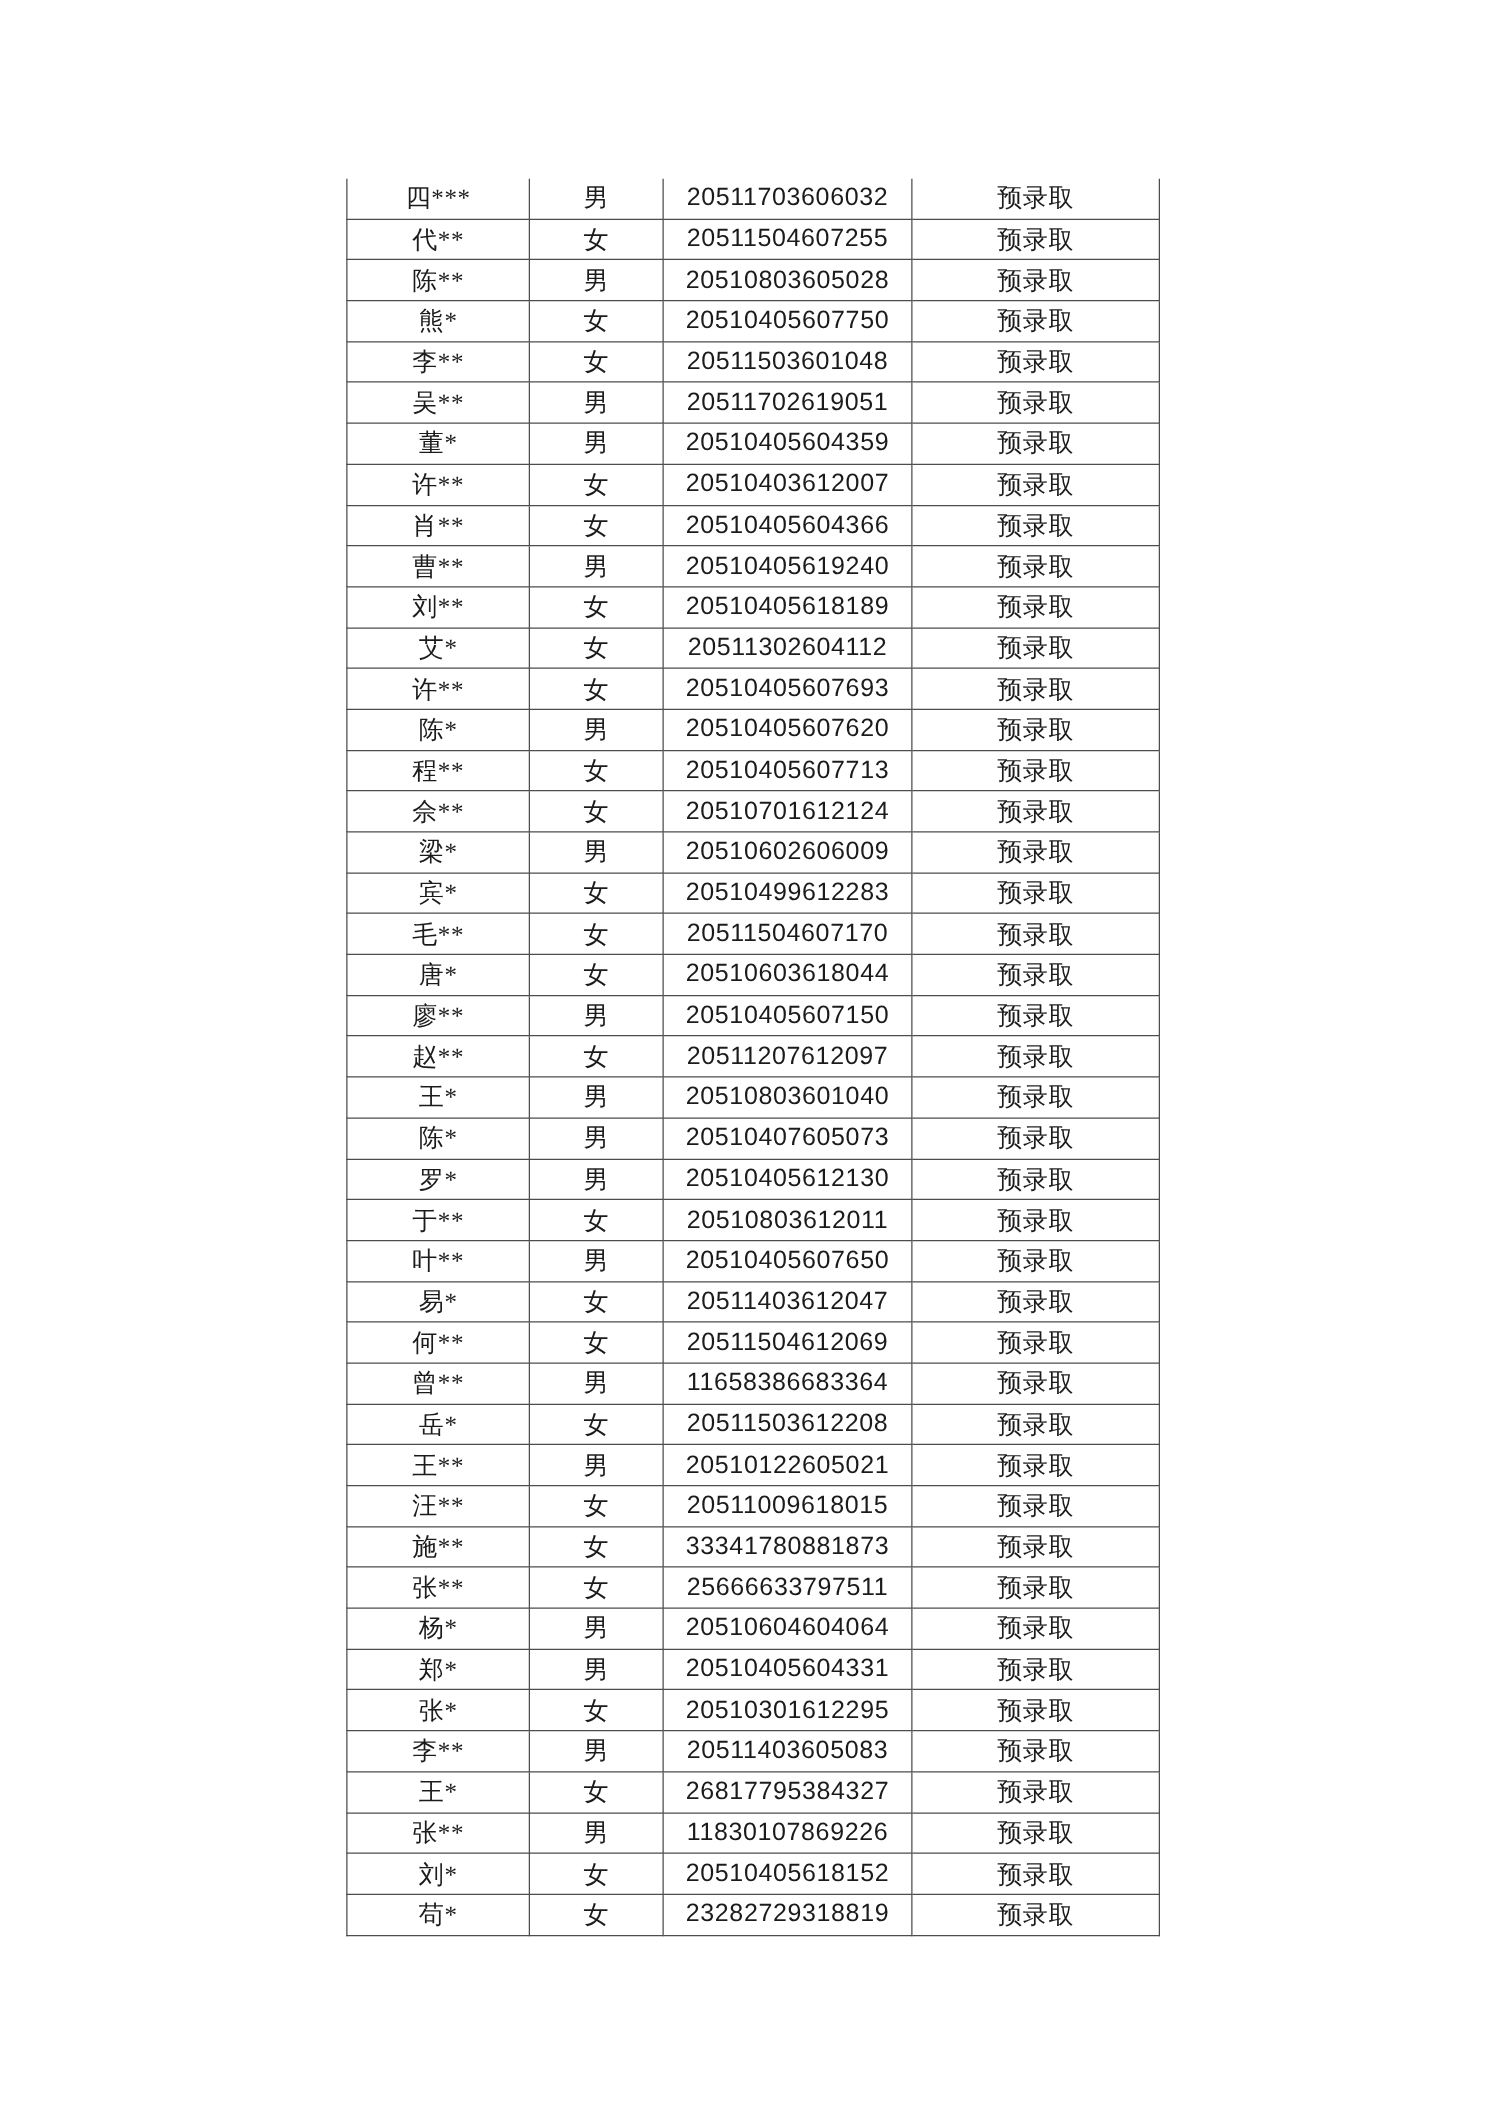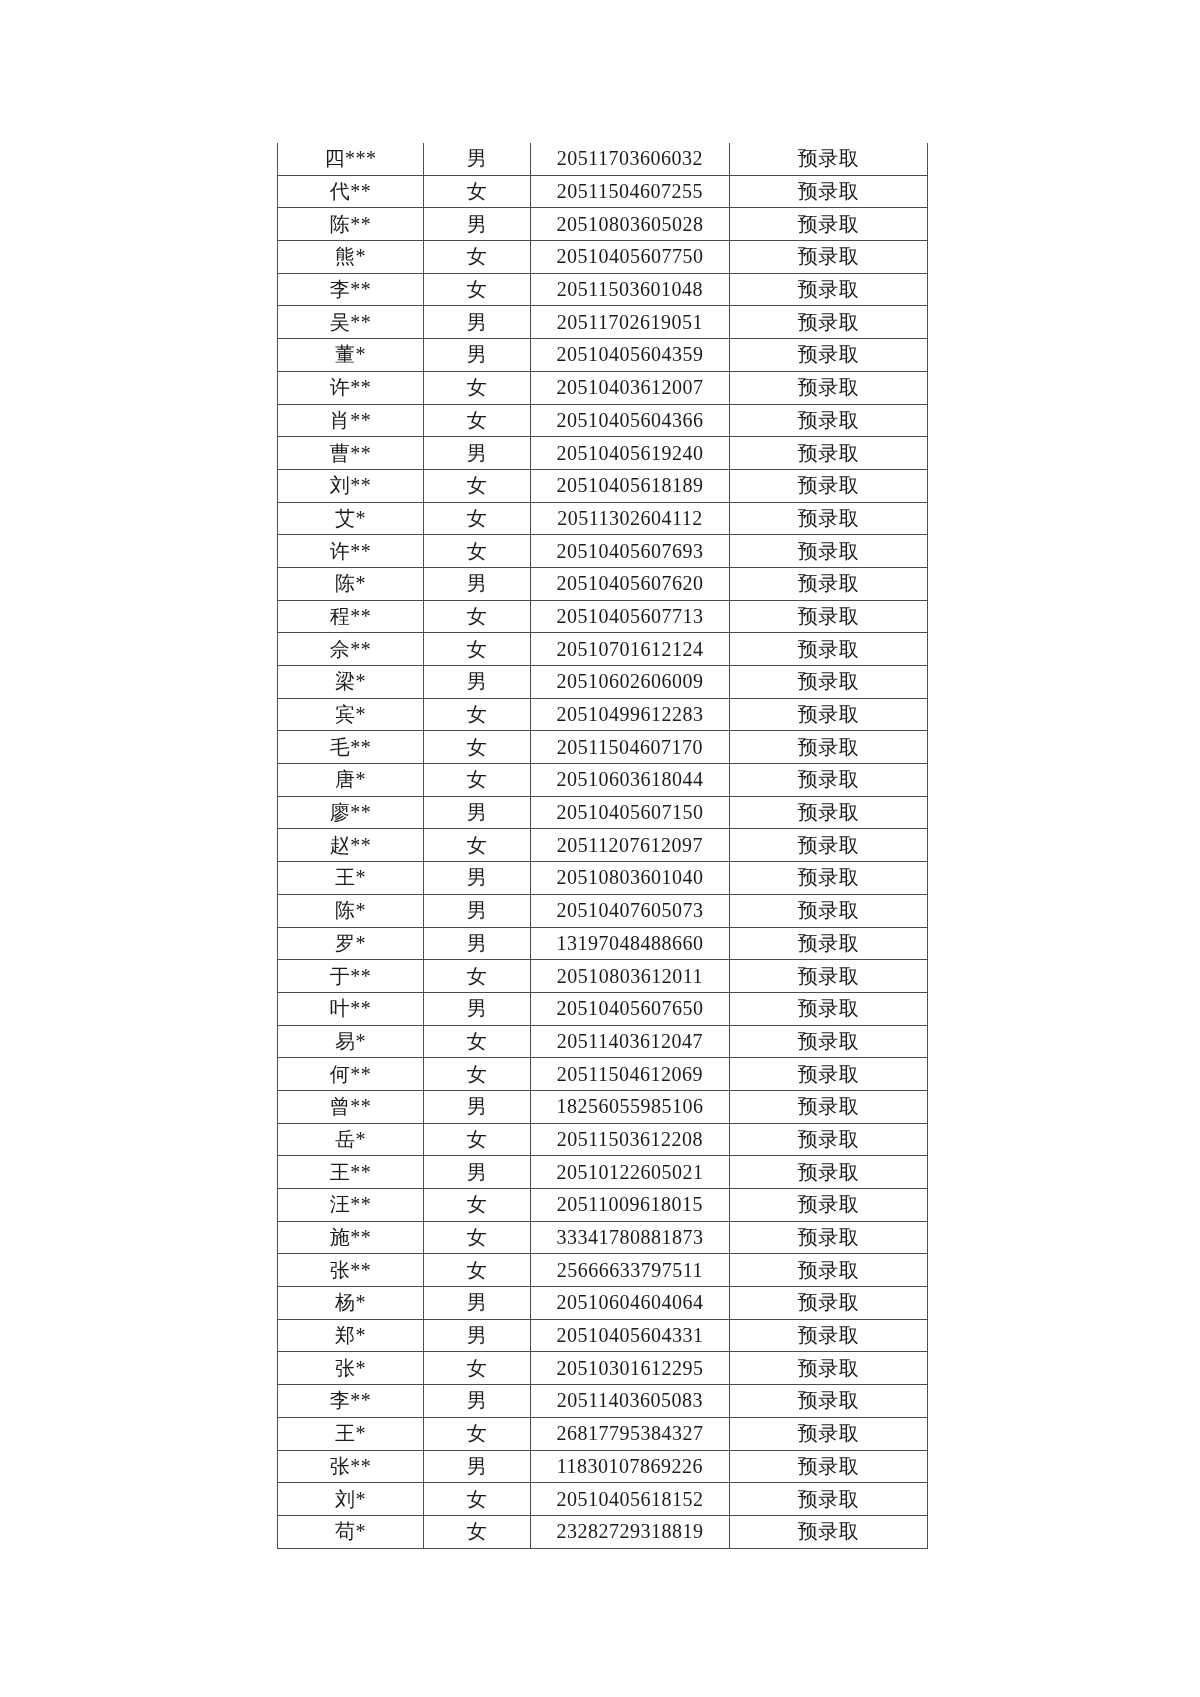--- a/index.html
+++ b/index.html
@@ -35,21 +35,21 @@
     overflow: hidden;
     white-space: nowrap;
   }
   table.roster tr:first-child td {
     border-top: none;
   }
   td.col-name   { width: 145px; font-family: "Liberation Serif", serif; }
   td.col-gender { width: 106px; font-family: "Liberation Serif", serif; }
   td.col-id {
     width: 198px;
-    font-family: Liberation Serif, serif;
+    font-family: Liberation Sans, sans-serif;
     font-size: 20px;
     color: #242424;
     letter-spacing: 0.2px;
     margin-left: 47px;
   }
   td.col-status { width: 197px; font-family: Liberation Mono, monospace; }
 </style>
 </head>
 <body>
 
@@ -220,21 +220,21 @@
   <tr>
     <td class="col-name">陈*</td>
     <td class="col-gender">男</td>
     <td class="col-id">20510407605073</td>
     <td class="col-status">预录取</td>
   </tr>
 
   <tr>
     <td class="col-name">罗*</td>
     <td class="col-gender">男</td>
-    <td class="col-id">13197048488660</td>
+    <td class="col-id">20510405612130</td>
     <td class="col-status">预录取</td>
   </tr>
 
   <tr>
     <td class="col-name">于**</td>
     <td class="col-gender">女</td>
     <td class="col-id">20510803612011</td>
     <td class="col-status">预录取</td>
   </tr>
 
@@ -255,21 +255,21 @@
   <tr>
     <td class="col-name">何**</td>
     <td class="col-gender">女</td>
     <td class="col-id">20511504612069</td>
     <td class="col-status">预录取</td>
   </tr>
 
   <tr>
     <td class="col-name">曾**</td>
     <td class="col-gender">男</td>
-    <td class="col-id">18256055985106</td>
+    <td class="col-id">11658386683364</td>
     <td class="col-status">预录取</td>
   </tr>
 
   <tr>
     <td class="col-name">岳*</td>
     <td class="col-gender">女</td>
     <td class="col-id">20511503612208</td>
     <td class="col-status">预录取</td>
   </tr>
 

